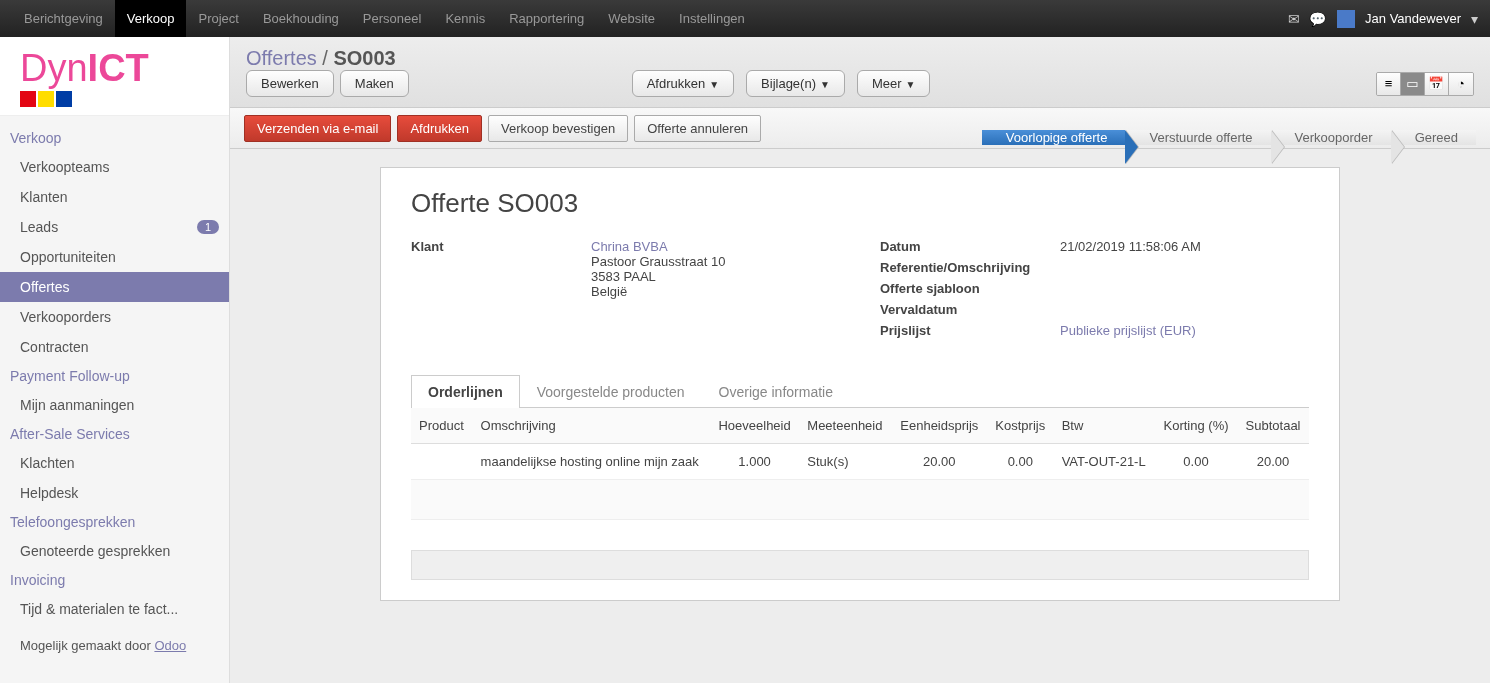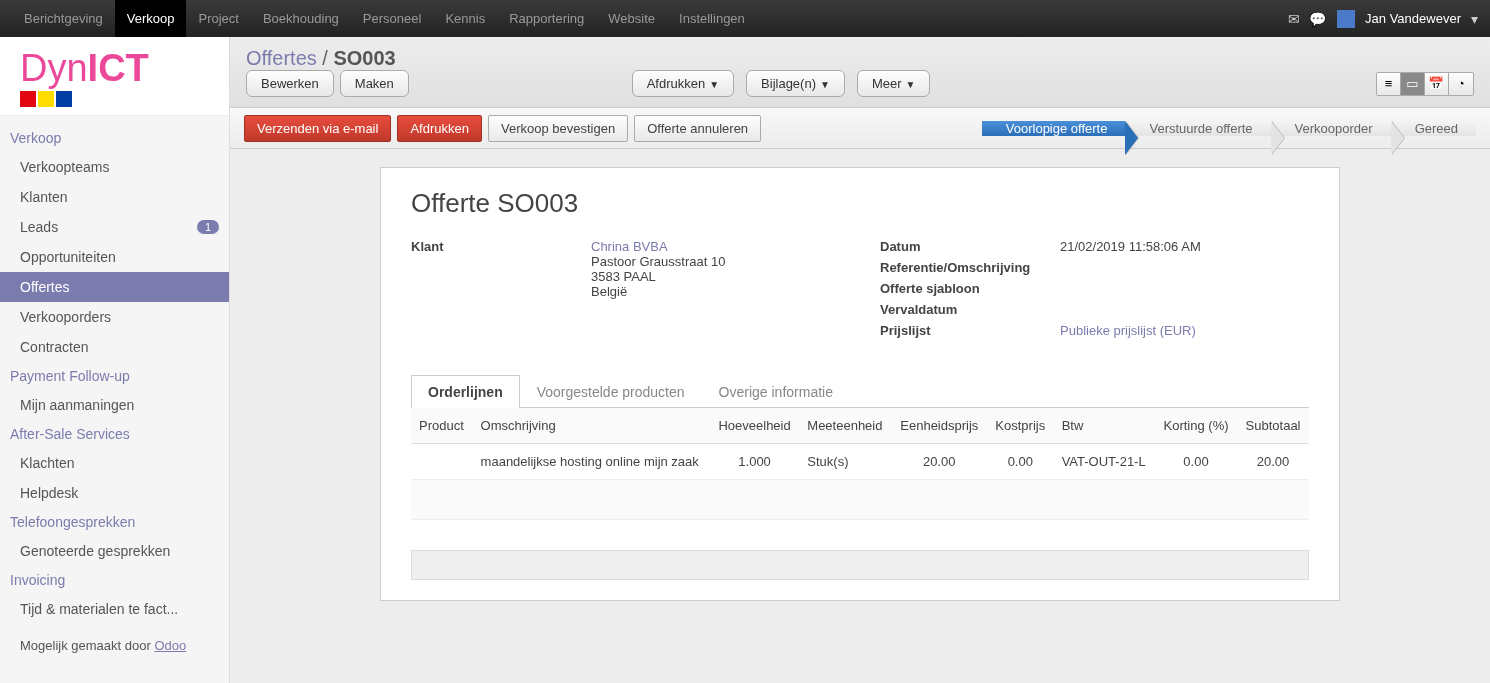--- a/index.html
+++ b/index.html
@@ -36,21 +36,21 @@
 .btn+.btn{margin-left:6px}
 .btn .caret{margin-left:4px;font-size:10px}
 .toolbar .center-btns{margin-left:auto;margin-right:auto;display:flex;gap:6px}
 .view-switcher{display:flex;gap:0;border:1px solid #aaa;border-radius:2px;overflow:hidden;margin-left:auto}
 .view-switcher span{width:24px;height:22px;display:flex;align-items:center;justify-content:center;background:linear-gradient(#fefefe,#e8e8e8);border-right:1px solid #aaa;cursor:pointer;font-size:13px}
 .view-switcher span:last-child{border-right:none}
 .view-switcher span.active{background:#8a8a8a;color:#fff}
 .status-row{display:flex;align-items:center;background:linear-gradient(#f8f8f8,#ececec);border-top:1px solid #ccc;border-bottom:1px solid #ccc;height:42px;padding:16px 14px}
 .status-btn{padding:5px 12px;font-size:13px;border:1px solid #aaa;background:linear-gradient(#fefefe,#e8e8e8);cursor:pointer;margin-right:6px;border-radius:2px;color:#444}
 .status-btn.red{background:linear-gradient(#e74c3c,#c0392b);color:#fff;border-color:#a03024}
-.status-bar{margin-left:auto;display:flex;height:34px;align-items:center}
+.status-bar{margin-left:auto;display:flex;height:34px;align-items:flex-end}
 .stage{position:relative;padding:0 18px 0 24px;display:flex;align-items:center;font-size:13px;color:#666;background:linear-gradient(#f4f4f4,#e4e4e4)}
 .stage::after{content:"";position:absolute;right:-13px;top:0;border-top:17px solid transparent;border-bottom:17px solid transparent;border-left:13px solid #e4e4e4;z-index:2}
 .stage::before{content:"";position:absolute;right:-14px;top:0;border-top:17px solid transparent;border-bottom:17px solid transparent;border-left:13px solid #bbb;z-index:1}
 .stage.active{background:linear-gradient(#4a8fd8,#2a6fb8);color:#fff}
 .stage.active::after{border-left-color:#2a6fb8}
 .stage:last-child::after,.stage:last-child::before{display:none}
 .content{padding:18px 150px;overflow-y:auto;height:calc(100% - 130px)}
 .sheet{background:#fff;border:1px solid #ccc;padding:20px 30px}
 .sheet h1{font-size:26px;color:#444;font-weight:400;margin-bottom:20px}
 .form-row{display:flex;gap:40px;margin-bottom:10px}

